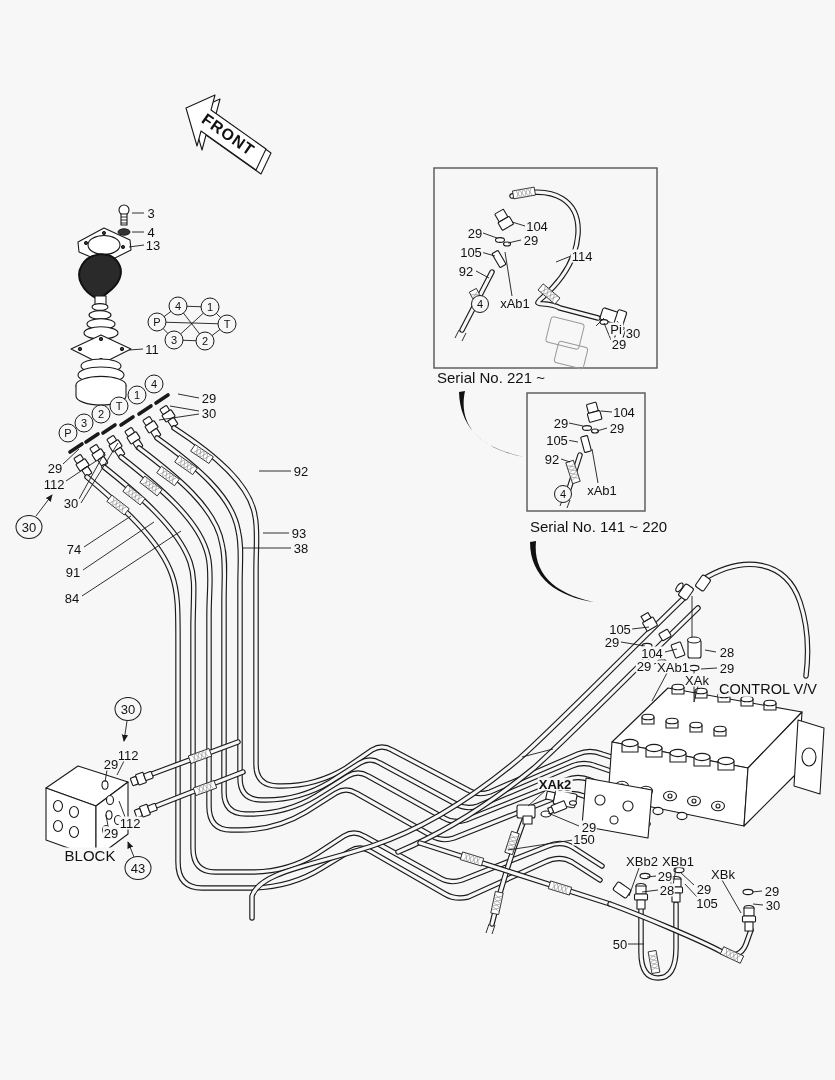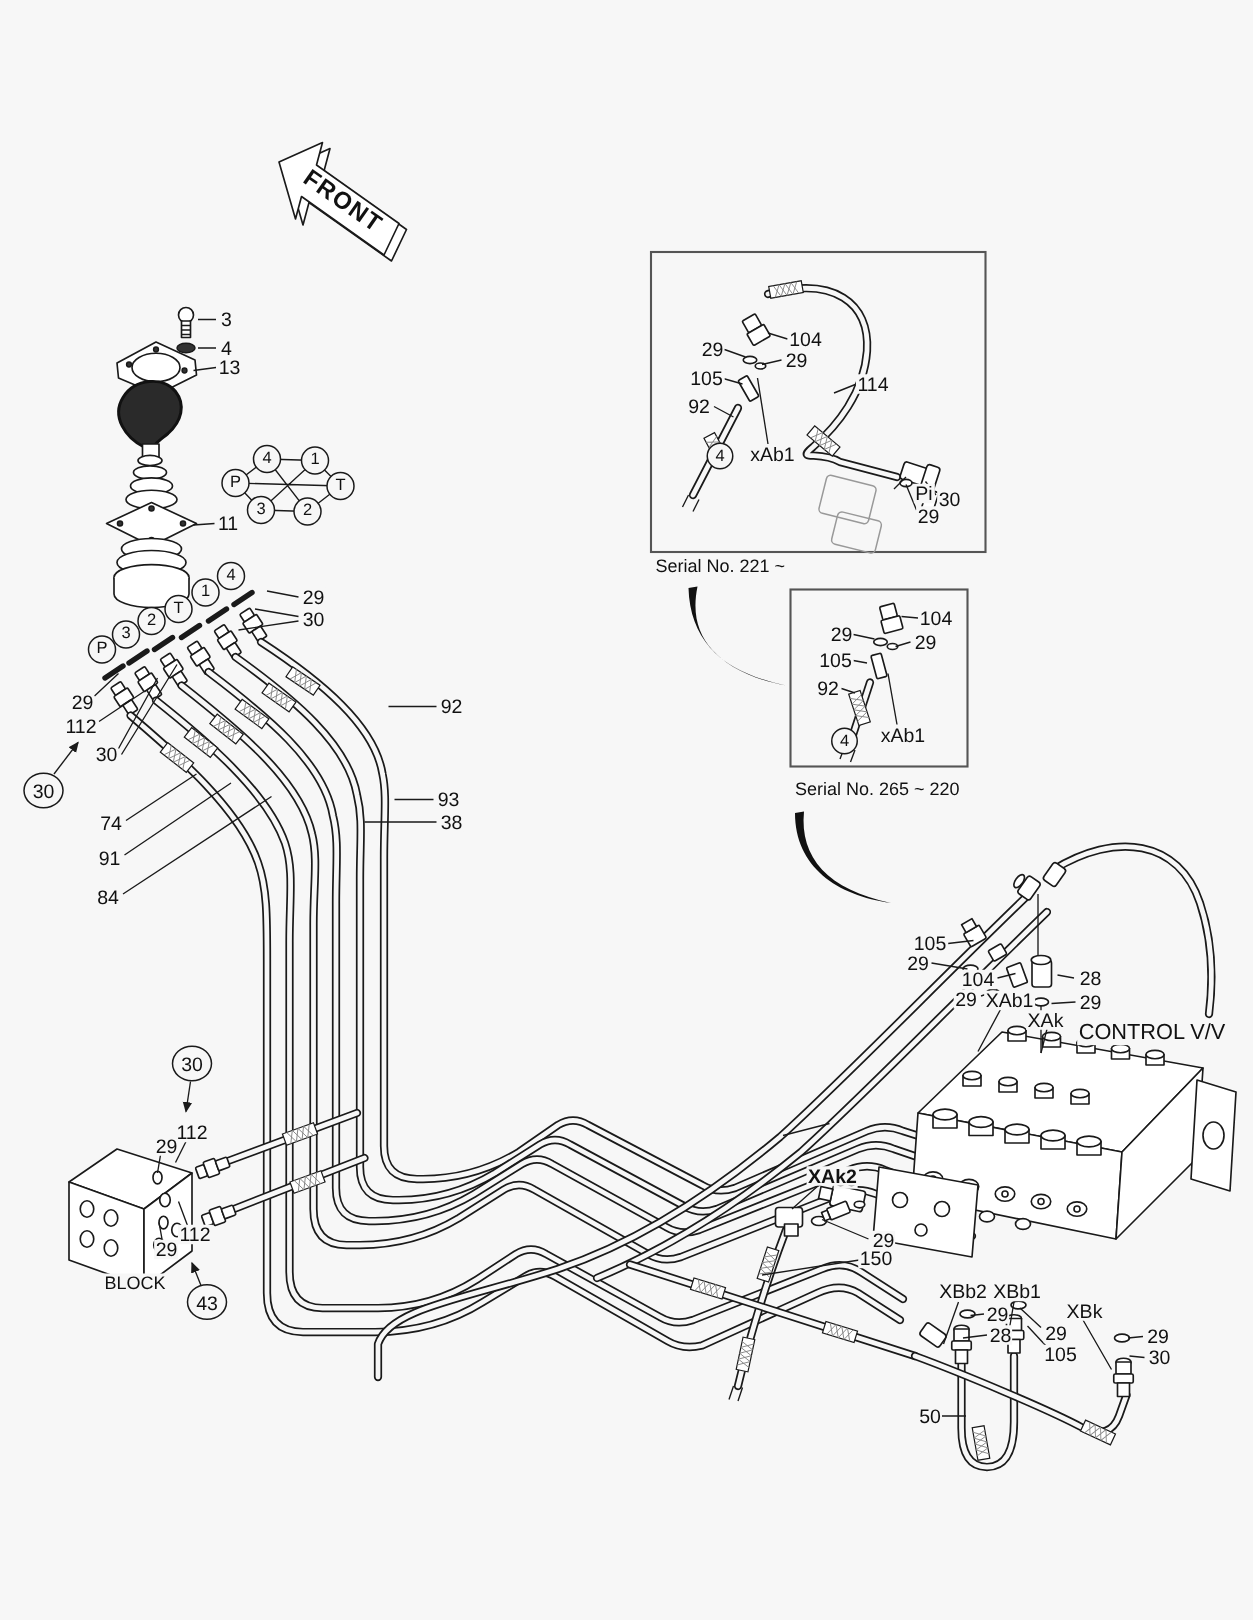--- a/index.html
+++ b/index.html
@@ -3,21 +3,21 @@
 <meta charset="utf-8">
 <style>
   html,body{margin:0;padding:0;background:#f7f7f7;}
   #page{position:relative;width:835px;height:1080px;background:#f7f7f7;overflow:hidden;
         font-family:"Liberation Sans","DejaVu Sans",sans-serif;color:#111;}
   #art{position:absolute;left:0;top:0;}
   .lbl{position:absolute;transform:translate(-50%,-50%);font-size:13px;line-height:1;
        background:#f7f7f7;padding:0 1px;white-space:nowrap;color:#111;}
   .lbl.left{transform:translate(0,-50%);}
   .lbl.big{font-size:14.5px;}
-  .lbl.cap{font-size:12px;}
+  .lbl.cap{font-size:15px;}
   .circ{position:absolute;transform:translate(-50%,-50%);display:flex;align-items:center;
         justify-content:center;border:1.3px solid #1a1a1a;border-radius:50%;
         background:#f7f7f7;font-size:11px;line-height:1;color:#111;}
   .circ.callout{font-size:13px;border-radius:50%;}
   #front-label{position:absolute;font-size:16px;font-weight:bold;letter-spacing:1px;
        transform:translate(-50%,-50%) rotate(35deg);color:#111;background:transparent;}
   svg .ln{stroke:#1a1a1a;stroke-width:.9;fill:none;}
   svg .hose{stroke:#1a1a1a;stroke-width:5.5;fill:none;stroke-linejoin:round;stroke-linecap:round;}
   svg .hoseI{stroke:#f7f7f7;stroke-width:3.2;fill:none;stroke-linejoin:round;stroke-linecap:round;}
   svg .pt{fill:#fff;stroke:#1a1a1a;stroke-width:1.1;stroke-linejoin:round;}
@@ -372,21 +372,21 @@
     <path d="M612,412 L601,411 M569,423 L583,426 M607,428 L597,431 M567,440 L578,442 M561,459 L570,462 M598,483 L592,449"></path>
     <line x1="36" y1="516" x2="52" y2="495" marker-end="url(#ah)"></line>
     <line x1="127" y1="721" x2="124" y2="741" marker-end="url(#ah)"></line>
     <line x1="134" y1="857" x2="128" y2="842" marker-end="url(#ah)"></line>
   </g>
 </svg>
 
 <span id="front-label" style="left:228px;top:135px">FRONT</span>
 
 <span class="lbl cap left" style="left:436px;top:377px">Serial No. 221 ~</span>
-<span class="lbl cap left" style="left:529px;top:526px">Serial No. 265 ~ 220</span>
+<span class="lbl cap left" style="left:529px;top:526px">Serial No. 141 ~ 220</span>
 
 <div id="labels">
       <span class="lbl" style="left: 151px; top: 213px;">3</span>
       <span class="lbl" style="left: 151px; top: 232px;">4</span>
       <span class="lbl" style="left: 153px; top: 245px;">13</span>
       <span class="lbl" style="left: 152px; top: 349px;">11</span>
       <span class="lbl" style="left: 209px; top: 398px;">29</span>
       <span class="lbl" style="left: 209px; top: 413px;">30</span>
       <span class="lbl" style="left: 55px; top: 468px;">29</span>
       <span class="lbl" style="left: 54px; top: 484px;">112</span>

